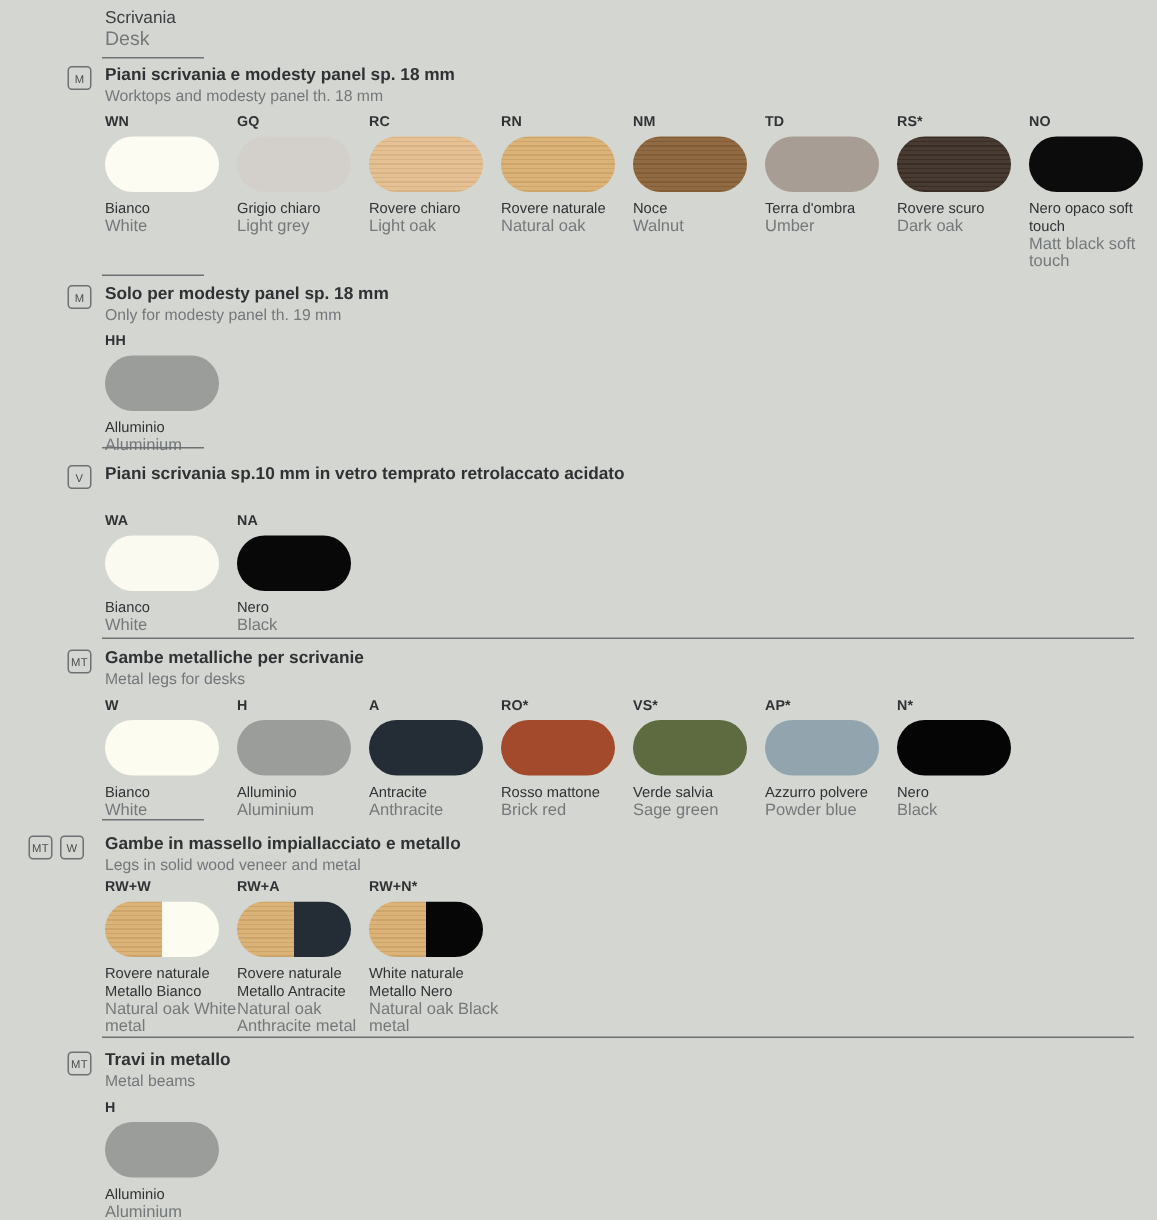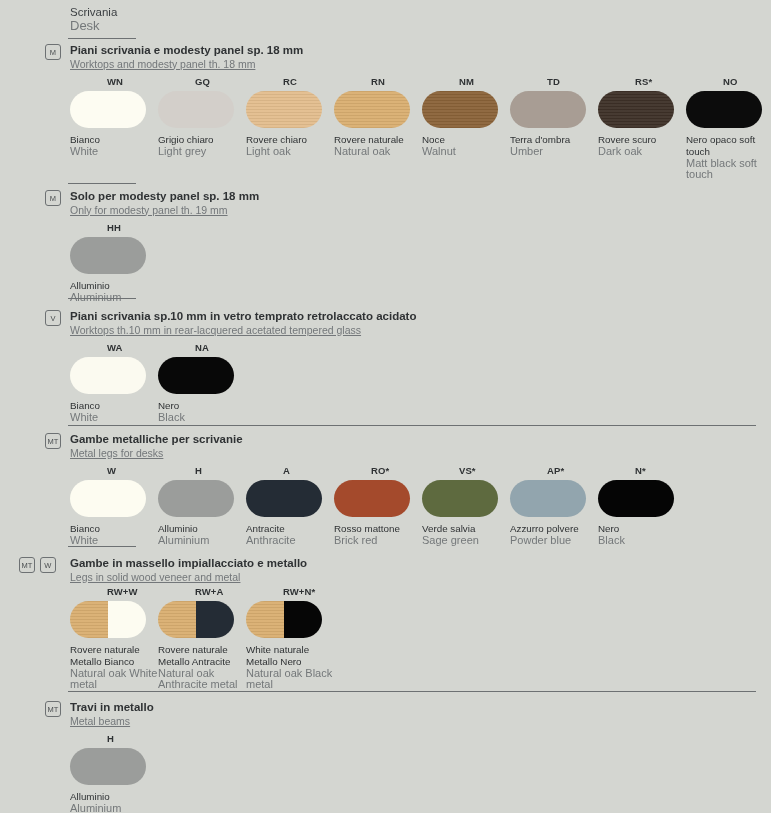--- a/index.html
+++ b/index.html
@@ -22,28 +22,28 @@
   .rule.full  { left: 68px; width: 688px; }
   .badges { position: absolute; display: flex; gap: 5px; }
   .badge {
     width: 16px; height: 16px; border: 1px solid #6d7173; border-radius: 3px;
     display: flex; align-items: center; justify-content: center;
     font-size: 7.5px; color: #4a4e50; letter-spacing: .2px;
     background: transparent;
   }
   .sec-title { position: absolute; left: 70px; }
   .sec-title .it { font-size: 11.5px; font-weight: bold; color: #2f3234; line-height: 13.5px; }
-  .sec-title .en { font-size: 10.5px; color: #73777a; line-height: 13px; text-decoration: underline; }
+  .sec-title .en { font-size: 10.5px; color: #73777a; line-height: 13px; }
 
   
   .swatches { position: absolute; left: 70px; display: flex; }
   .sw { width: 88px; }
   .sw-code {
     font-size: 9.5px; font-weight: bold; color: #2f3234;
-    line-height: 11px; margin-bottom: 4px; letter-spacing: .1px; margin-left: 37px;
+    line-height: 11px; margin-bottom: 4px; letter-spacing: .1px;
   }
   .chip {
     width: 76px; height: 37px; border-radius: 19px;
     overflow: hidden; position: relative; display: flex;
   }
   .chip .half { width: 50%; height: 100%; }
   .grain {
     position: absolute; inset: 0;
     background-image: repeating-linear-gradient(
       to bottom,
@@ -165,21 +165,20 @@
             <div class="en">Aluminium</div>
           </div>
         </div>
       </div>
       <div class="rule short" style="top: 298px;"></div>
       <div class="badges" style="top: 310px; left: 45px;">
         <div class="badge">V</div>
       </div>
       <div class="sec-title" style="top: 310px;">
         <div class="it">Piani scrivania sp.10 mm in vetro temprato retrolaccato acidato</div>
-        <div class="en">Worktops th.10 mm in rear-lacquered acetated tempered glass</div>
       </div>
       <div class="swatches" style="top: 342px;">
         <div class="sw" style="width: 88px;">
           <div class="sw-code">WA</div>
           <div class="chip" style="background: rgb(251, 250, 240);"></div>
           <div class="sw-name">
             <div class="it">Bianco</div>
             <div class="en">White</div>
           </div>
         </div>

